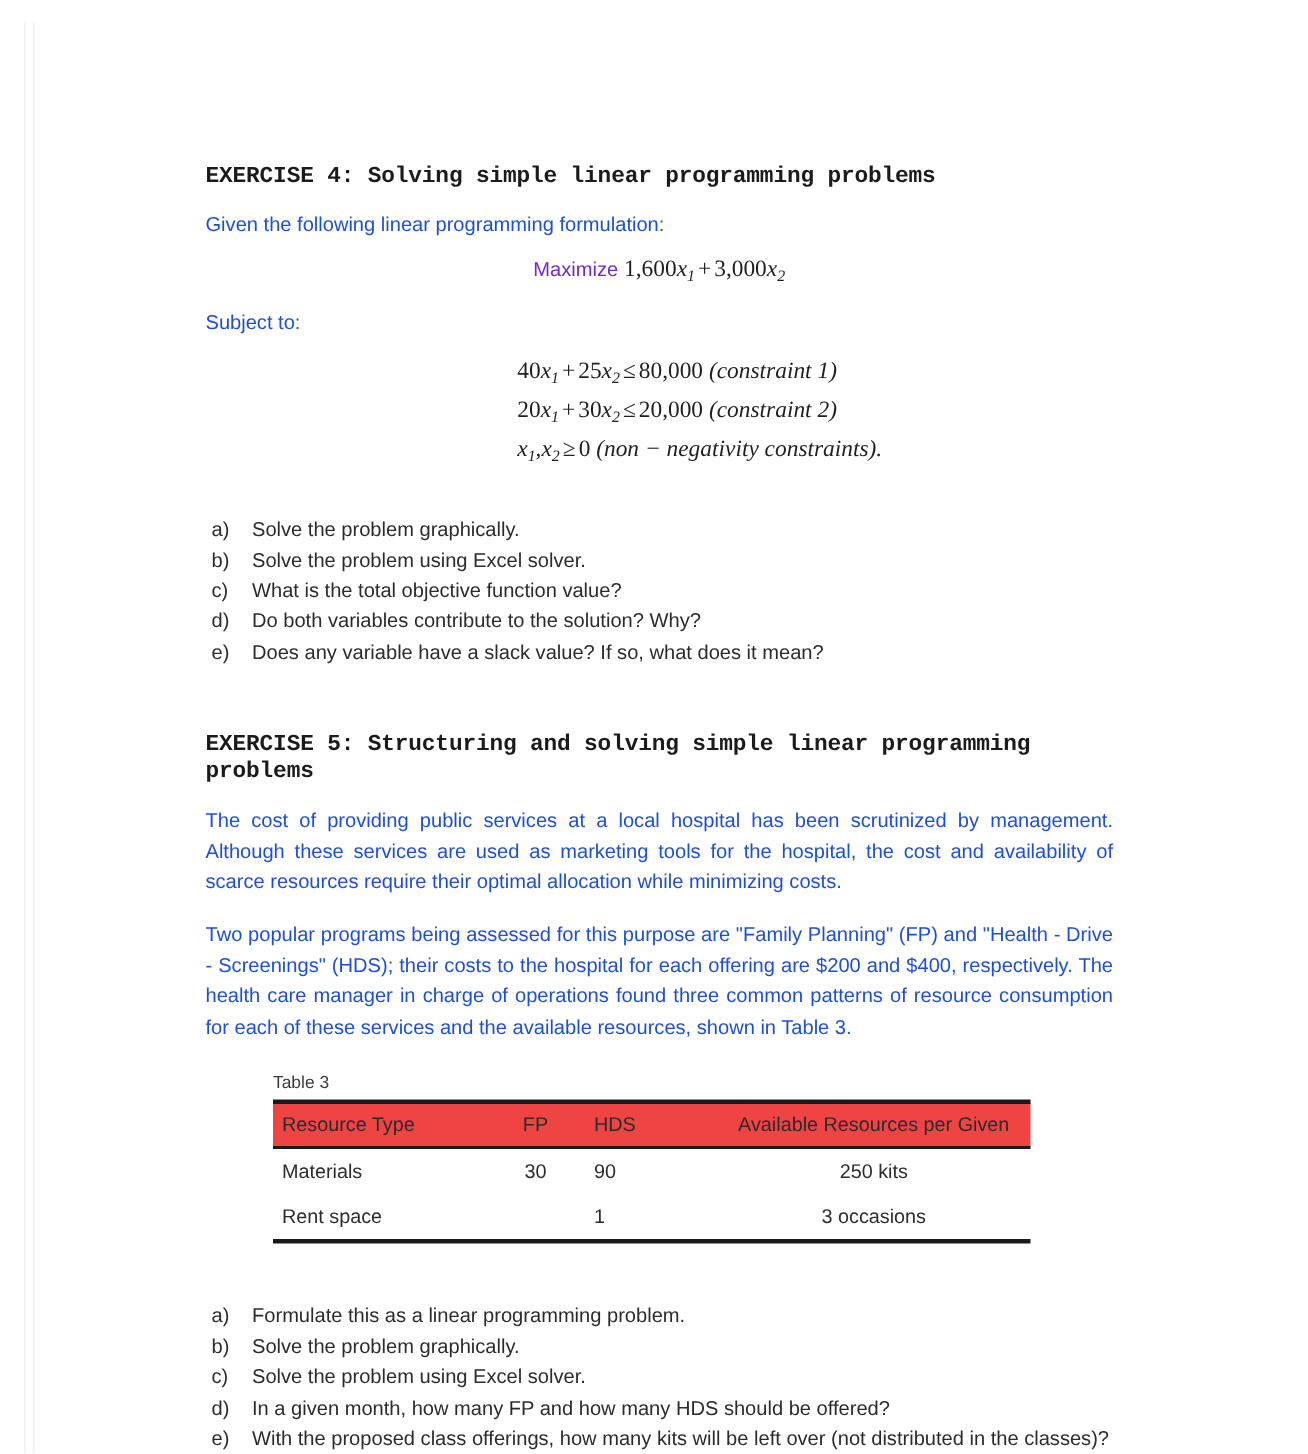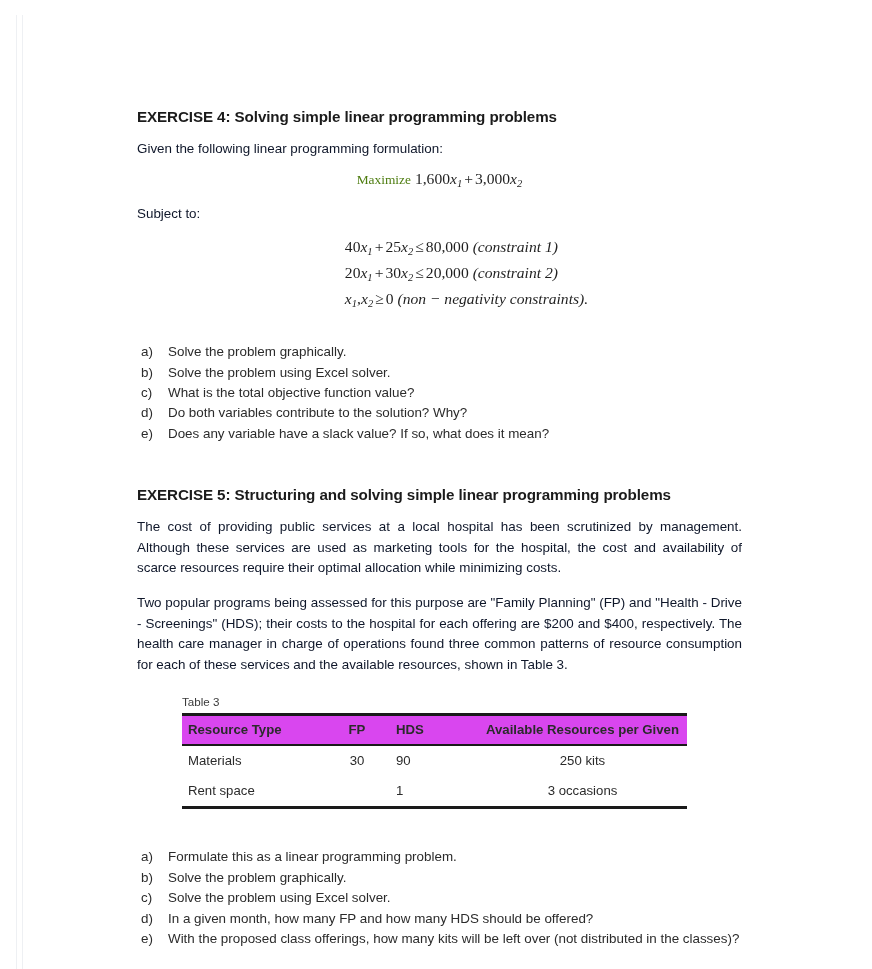--- a/index.html
+++ b/index.html
@@ -28,34 +28,34 @@
   .page-rule.r2 { left: 22px; }
 
   .page {
     position: absolute;
     left: 137px;
     top: 108px;
     width: 605px;
   }
 
   h2.ex-heading {
-    font-family: Liberation Sans, sans-serif;
+    font-family: Liberation Mono, monospace;
     font-size: 15.2px;
     font-weight: bold;
     margin: 0;
     padding: 0;
     letter-spacing: -0.1px;
     color: #1b1b1b;
   }
 
   p.body-text {
     font-size: 13.4px;
     line-height: 20.6px;
     margin: 0;
-    color: #0f172a;
+    color: #1d4ed8;
   }
   p.justified { text-align: justify; }
 
   .spacer-10 { height: 10px; }
   .spacer-14 { height: 14px; }
   .spacer-16 { height: 16px; }
   .spacer-20 { height: 20px; }
   .spacer-26 { height: 26px; }
   .spacer-30 { height: 30px; }
 
@@ -72,24 +72,24 @@
     white-space: nowrap;
     margin-left: 40px;
   }
   .math-lines {
     display: inline-block;
     text-align: left;
     margin-left: 14px;
   }
   .mi { font-style: italic; }
   .mtxt {
-    font-family: Liberation Serif, serif;
+    font-family: Liberation Sans, sans-serif;
     font-style: normal;
     font-size: 13.4px;
-    color: #4d7c0f;
+    color: #6d28d9;
   }
   sub {
     font-size: 0.68em;
     line-height: 0;
     vertical-align: -0.32em;
     font-style: italic;
   }
   .op { padding: 0 2px; }
 
   
@@ -125,25 +125,25 @@
     color: #3a3a3a;
     margin-bottom: 5px;
   }
   table.data-table {
     border-collapse: collapse;
     width: 100%;
     font-size: 13.2px;
     color: #2b2b2b;
   }
   table.data-table thead th {
-    font-weight: bold;
+    font-weight: normal;
     padding: 6px 0 7px 0;
     border-top: 3px solid #1a1a1a;
     border-bottom: 2px solid #1a1a1a;
-    background: #d946ef;
+    background: #ef4444;
   }
   table.data-table tbody td {
     padding: 7px 0 8px 0;
   }
   table.data-table tbody tr:last-child td {
     border-bottom: 3px solid #1a1a1a;
   }
   .col-resource { text-align: left; width: 130px; padding-left: 6px !important; }
   .col-fp       { text-align: center; width: 78px; }
   .col-hds      { text-align: left; width: 82px; }

